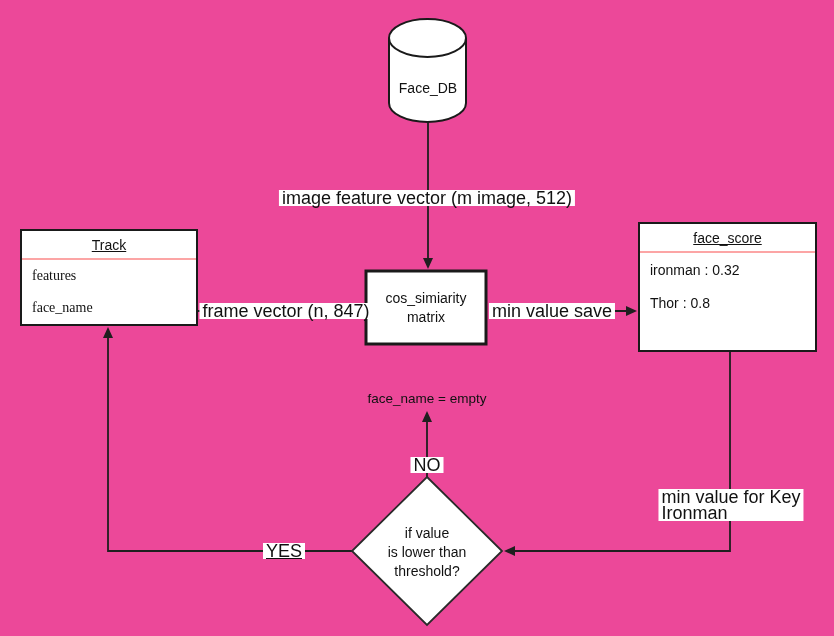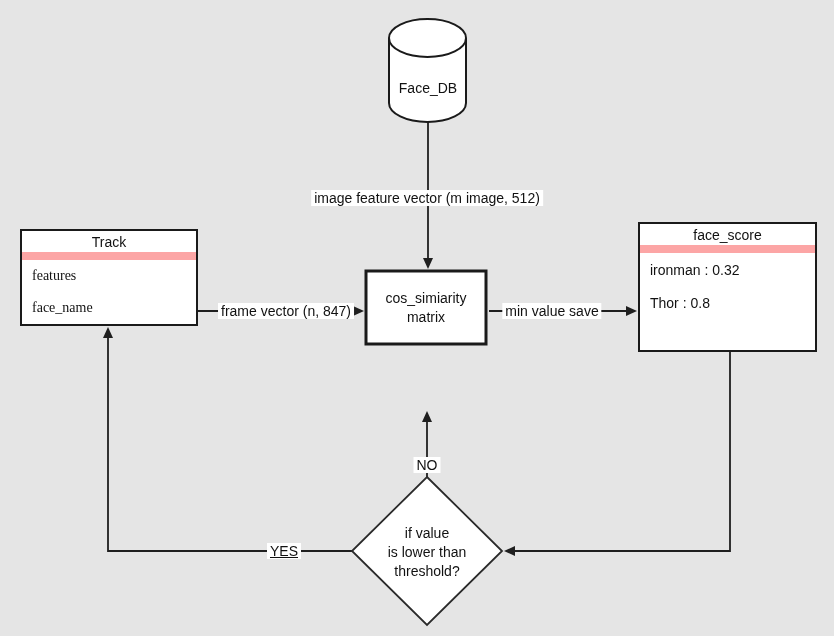--- a/index.html
+++ b/index.html
@@ -5,32 +5,32 @@
   html, body {
     margin: 0;
     padding: 0;
     background: #ffffff;
     font-family: "Liberation Sans", sans-serif;
   }
   #canvas {
     position: relative;
     width: 834px;
     height: 636px;
-    background: #e5e5e5;
+    background: #ec4899;
     overflow: hidden;
     color: #111111;
   }
   #shapes {
     position: absolute;
     left: 0; top: 0;
   }
   .lbl {
     position: absolute;
     transform: translate(-50%, -50%);
-    font-size: 14px;
+    font-size: 18px;
     line-height: 16px;
     white-space: nowrap;
     background: #ffffff;
     padding: 0 3px;
     text-align: left;
     color: #111111;
   }
   .node-label {
     position: absolute;
     transform: translate(-50%, -50%);
@@ -43,26 +43,27 @@
   }
   .er-table {
     position: absolute;
     border: 2px solid #1a1a1a;
     background: #ffffff;
     box-sizing: border-box;
     font-size: 14px;
     color: #111111;
   }
   .er-header {
-    border-bottom: 8px solid #fca5a5;
+    border-bottom: 2px solid #fca5a5;
     height: 29px;
     display: flex;
     align-items: center;
     justify-content: center;
     box-sizing: border-box;
+    text-decoration: underline;
   }
   .er-row {
     padding-left: 10px;
     display: flex;
     align-items: center;
     box-sizing: border-box;
   }
   .track-row { height: 32px; font-family: Liberation Serif, serif; }
   .score-row { height: 33px; }
 </style>
@@ -123,19 +124,24 @@
     <div>cos_simiarity</div>
     <div>matrix</div>
   </div>
 
   <div class="lbl" style="left:427px; top:198px;">image feature vector (m image, 512)</div>
 
   <div class="lbl" style="left:286px; top:311px;">frame vector (n, 847)</div>
 
   <div class="lbl" style="left:552px; top:311px;">min value save</div>
 
+  <div class="lbl" style="left:731px; top:505px;">
+    <div>min value for Key</div>
+    <div>Ironman</div>
+  </div>
 
   <div class="lbl" style="left:427px; top:450px;margin-top:15px;">NO</div>
 
   <div class="lbl" style="left:284px; top:551px;text-decoration:underline;">YES</div>
 
+  <div class="node-label" style="left:427px; top:398px; font-size:13.5px;">face_name = empty</div>
 
 </div>
 
 </body></html>

